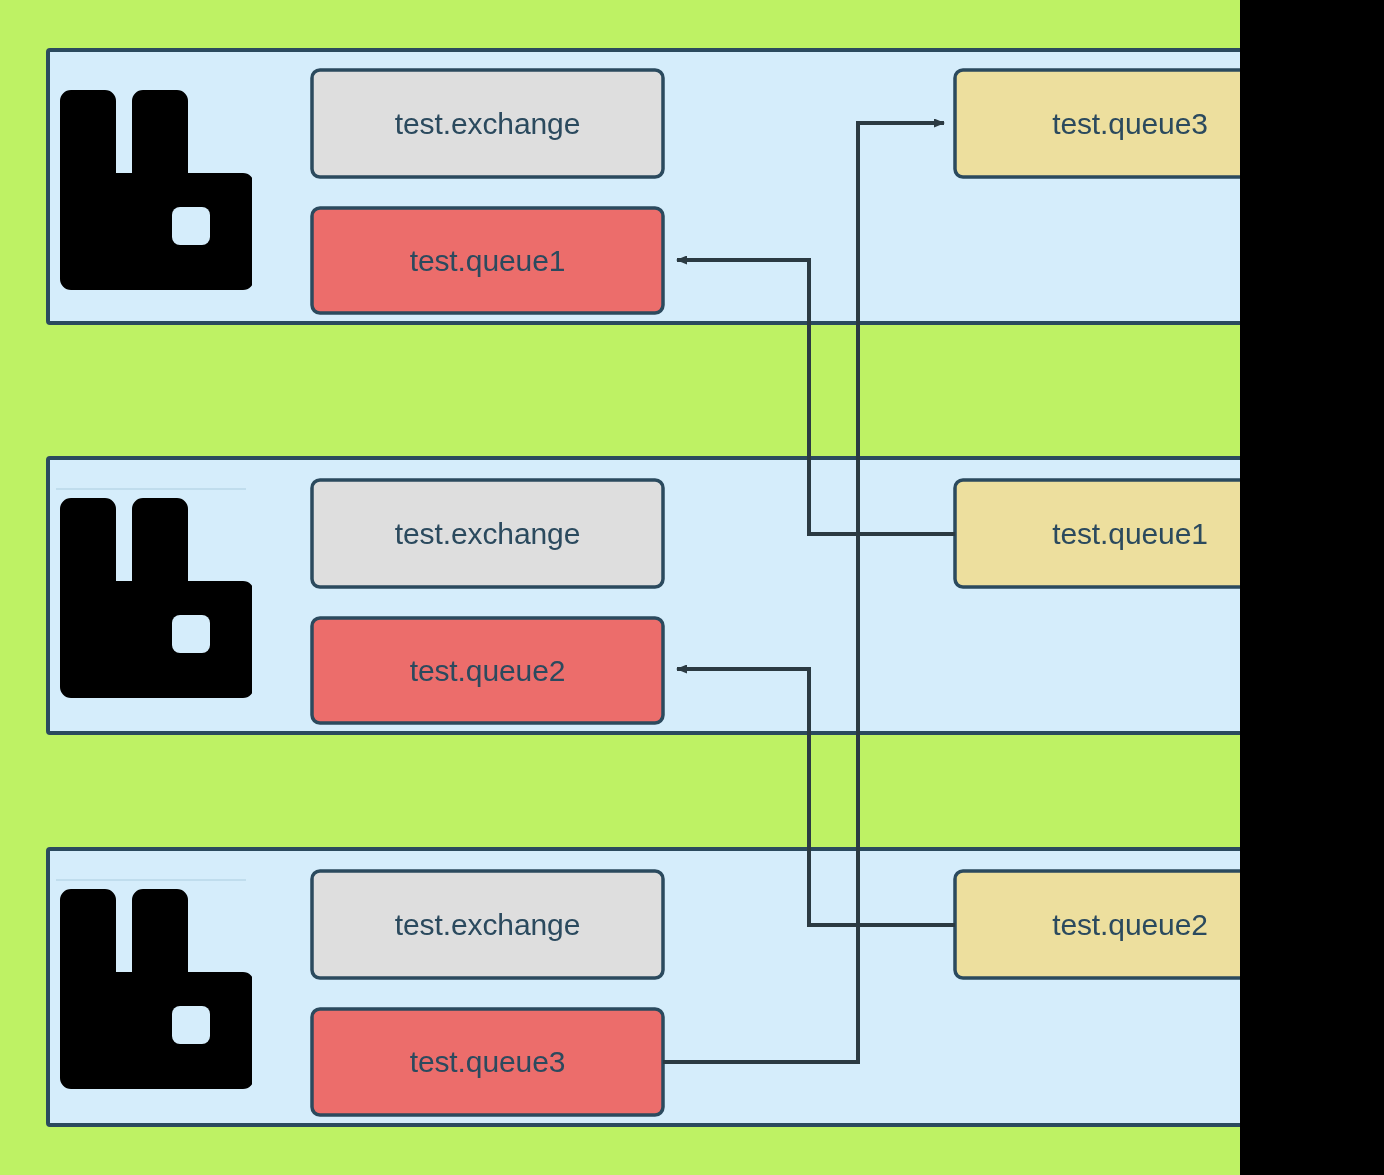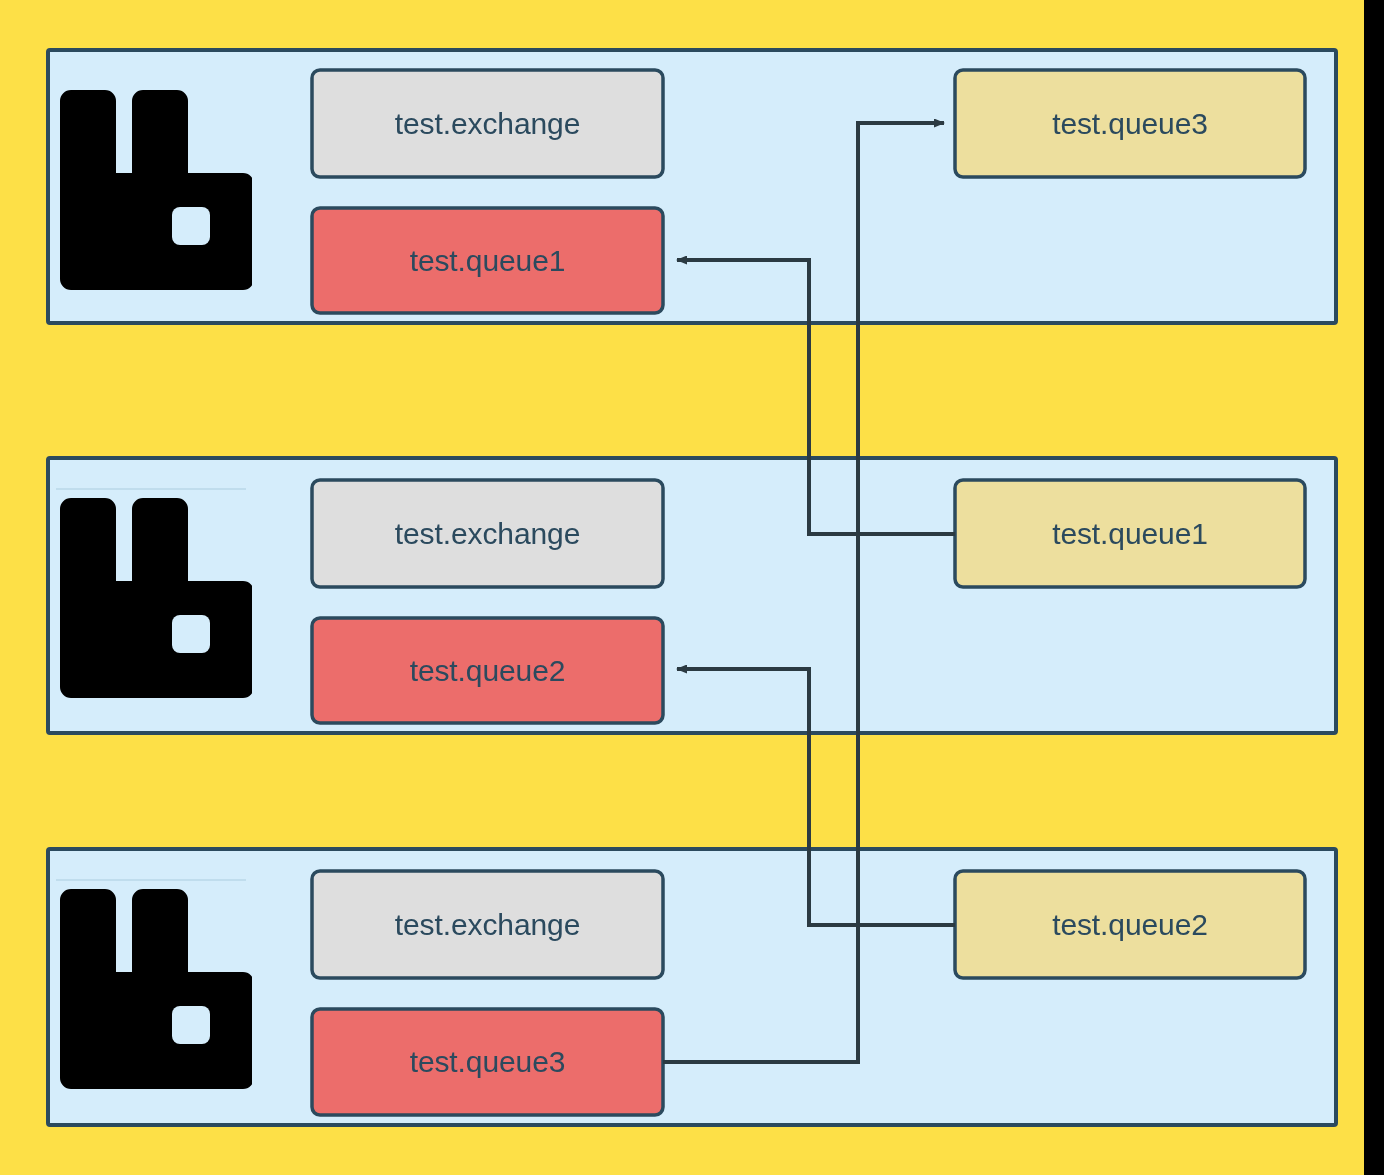--- a/index.html
+++ b/index.html
@@ -2,23 +2,23 @@
 <html><head>
 <meta charset="utf-8">
 <style>
   html, body {
     margin: 0;
     padding: 0;
     background: #000000;
   }
   #canvas {
     position: relative;
-    width: 1364px;
+    width: 1240px;
     height: 1175px;
-    background: #fde047;
+    background: #bef264;
     overflow: hidden;
     font-family: "Liberation Sans", sans-serif;
   }
   .svg-layer {
     position: absolute;
     left: 0;
     top: 0;
     width: 1384px;
     height: 1175px;
   }

